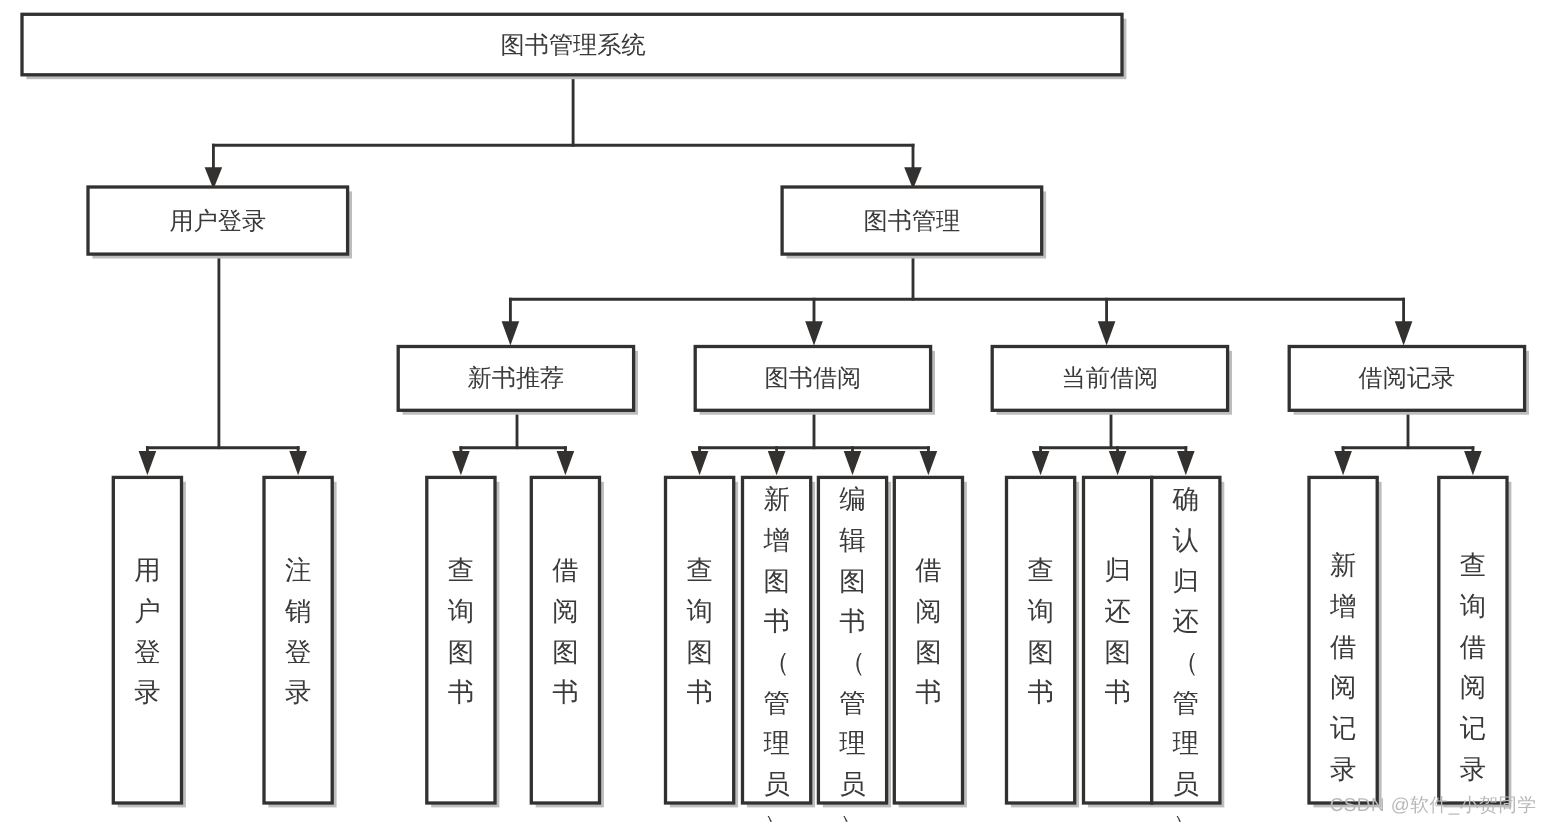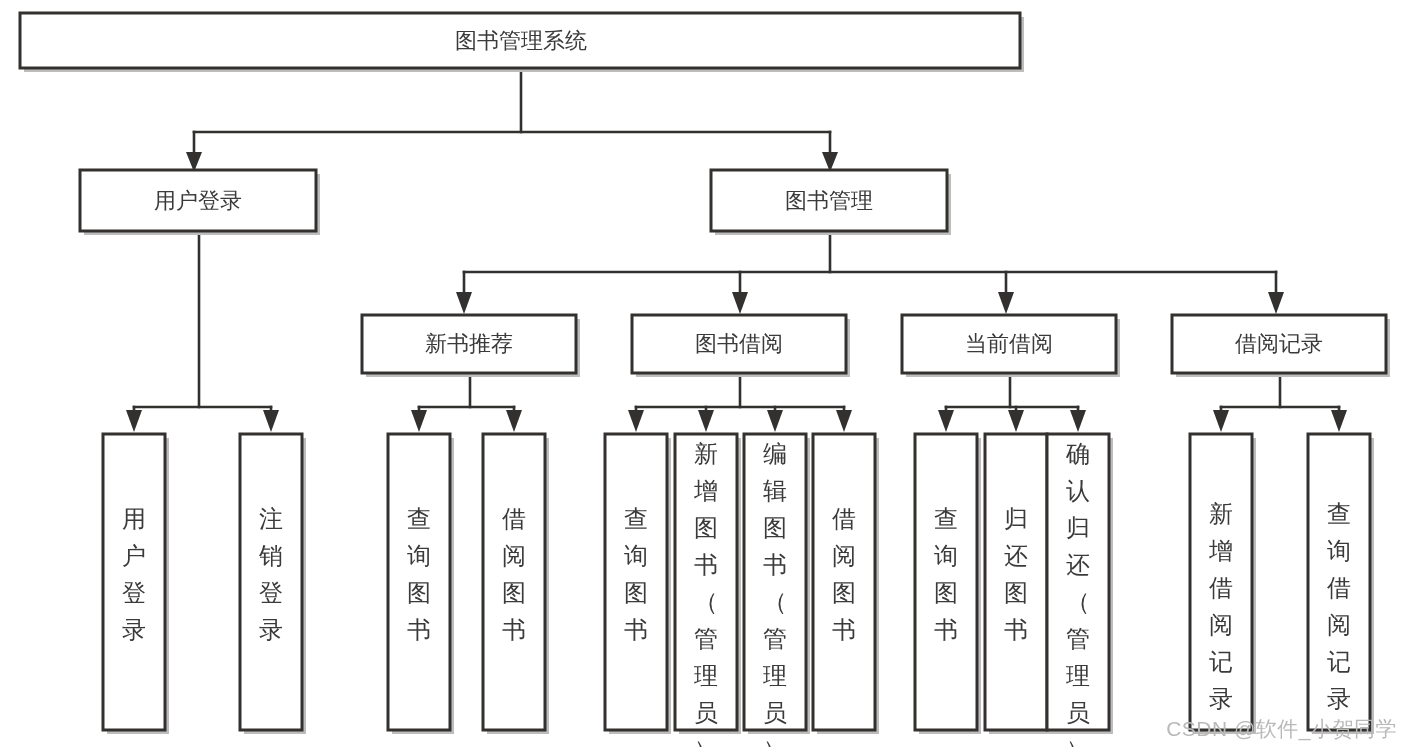--- a/index.html
+++ b/index.html
@@ -56,21 +56,21 @@
     font-family: "Liberation Sans", "DejaVu Sans", sans-serif;
     fill: #3a3a3a;
     font-size: 24px;
     text-anchor: middle;
   }
   .watermark {
     position: absolute;
     right: 8px;
     bottom: 4px;
     font-family: "Liberation Sans", "DejaVu Sans", sans-serif;
-    font-size: 21px;
+    font-size: 17px;
     color: #b9b9b9;
     letter-spacing: 0.5px;
     white-space: nowrap;
   }
 </style>
 </head>
 <body>
 
 <div id="diagram-root">
 

